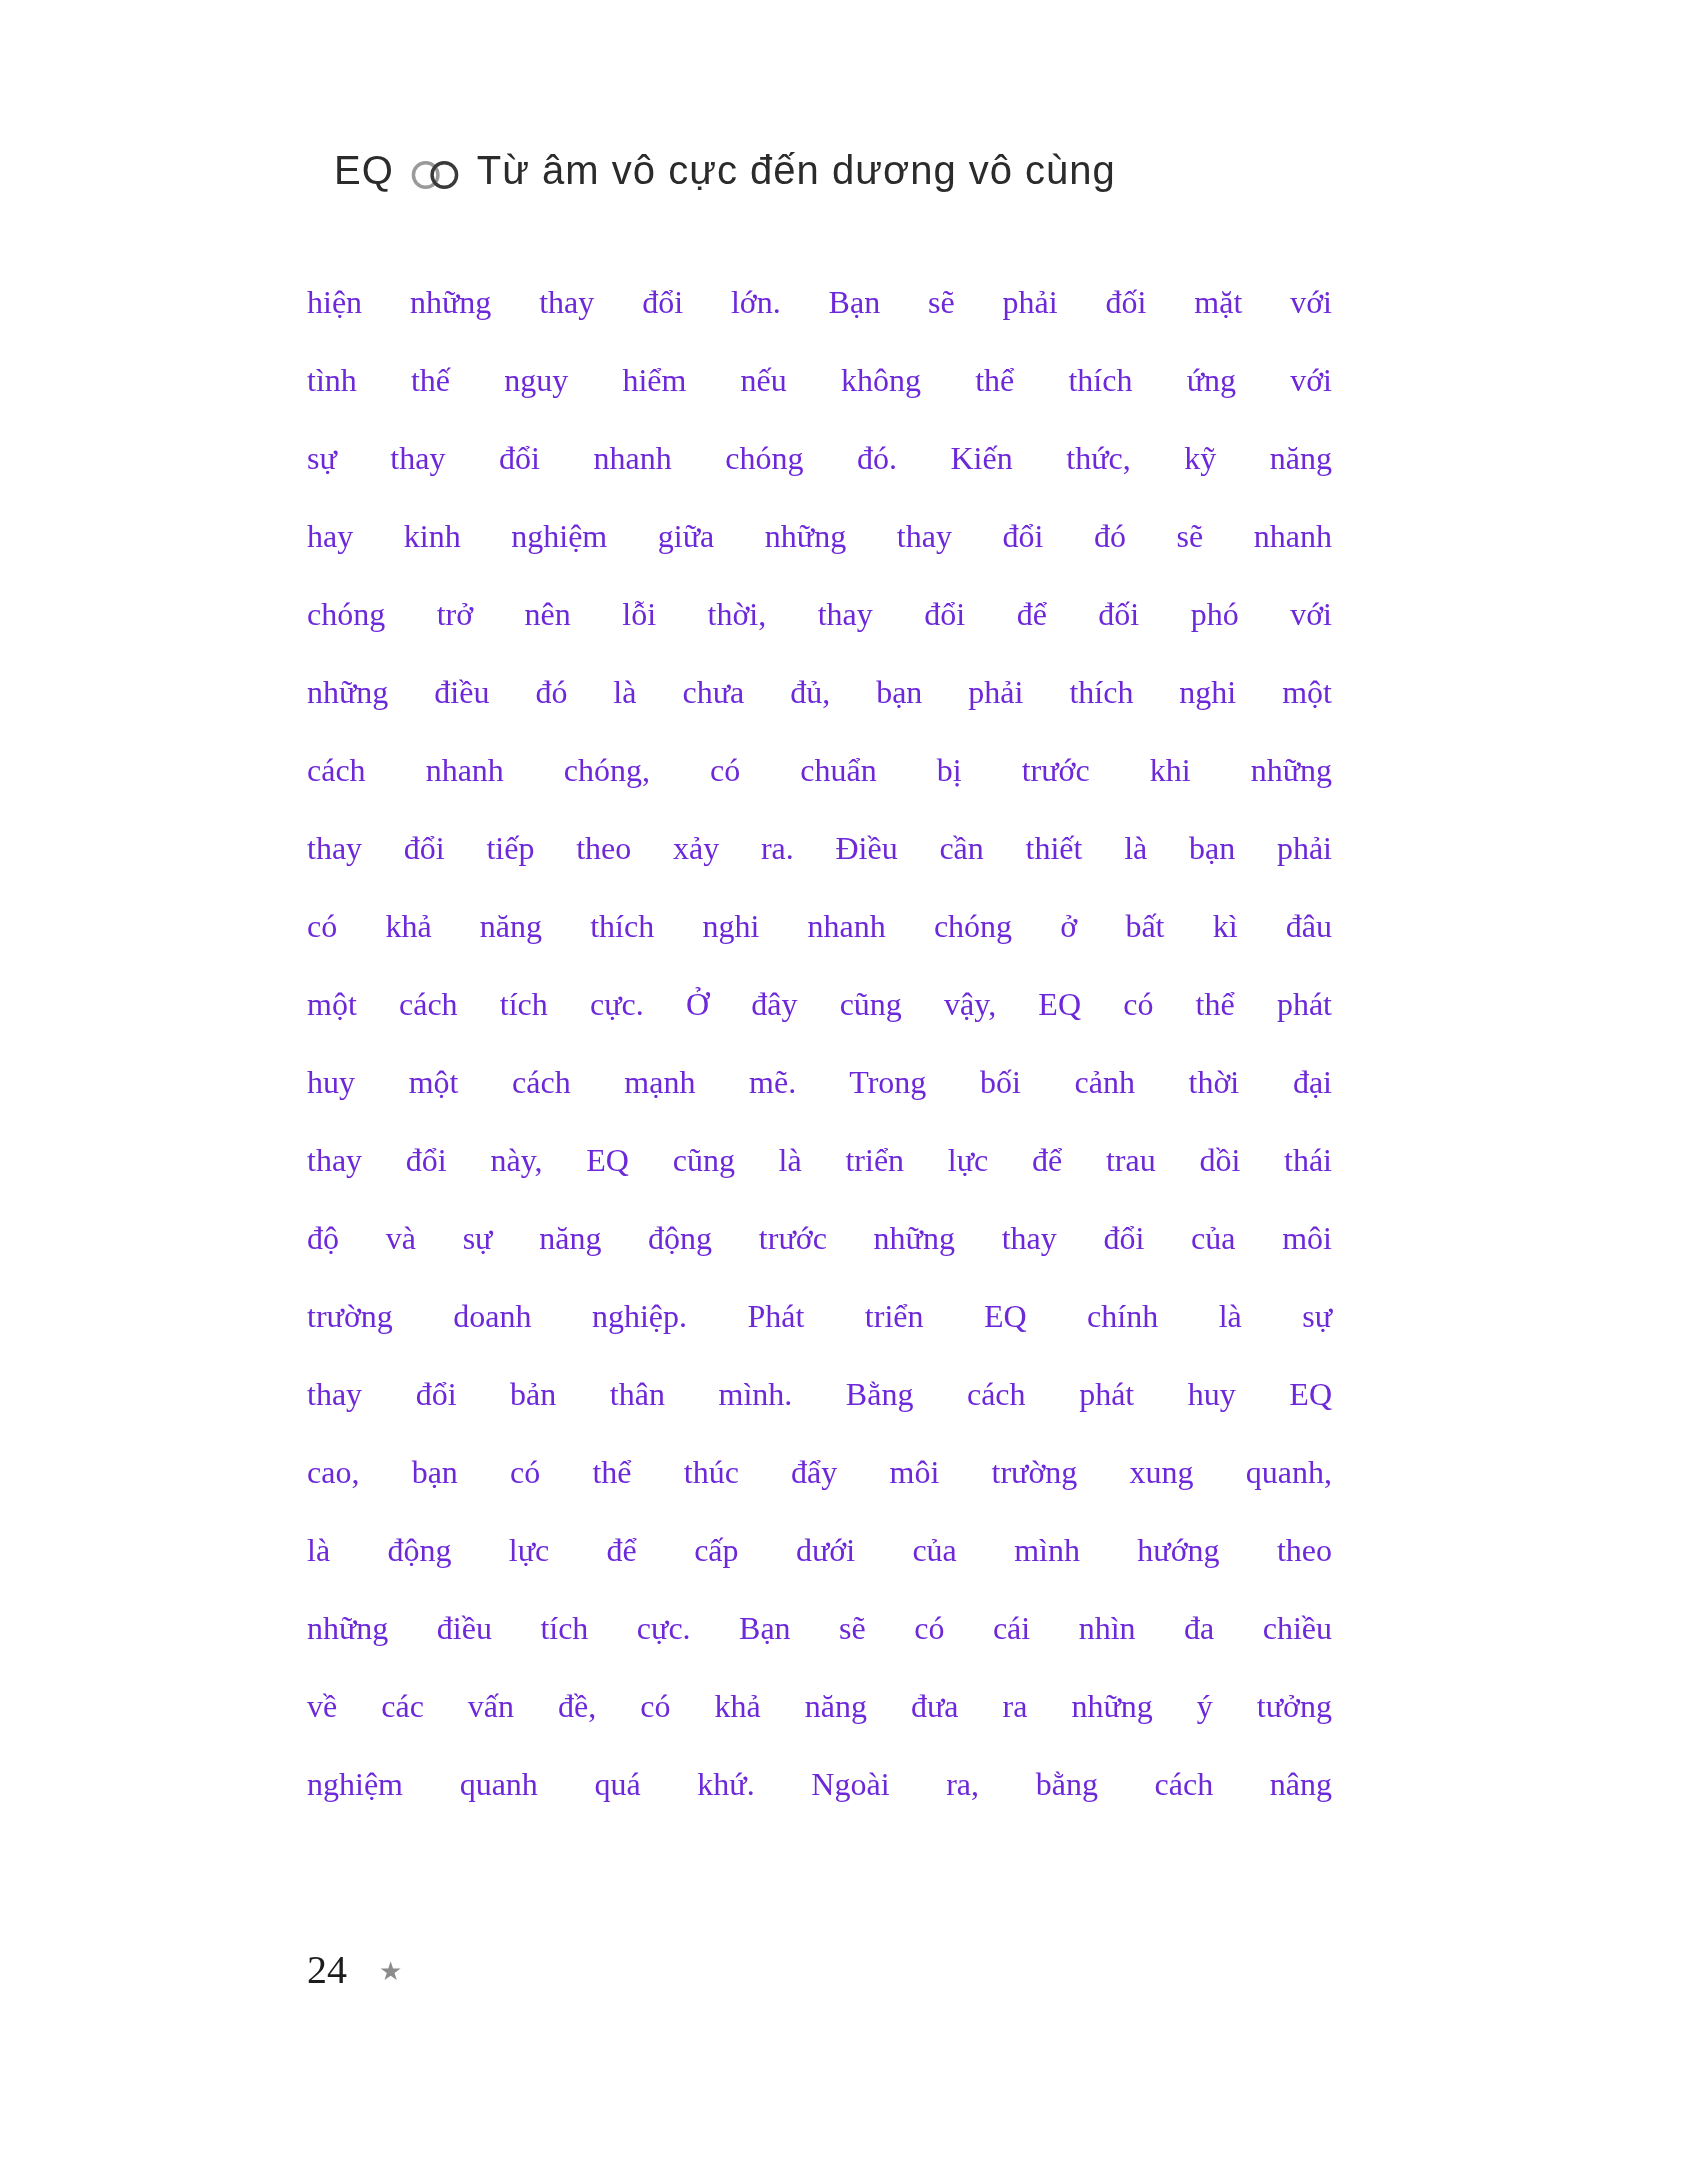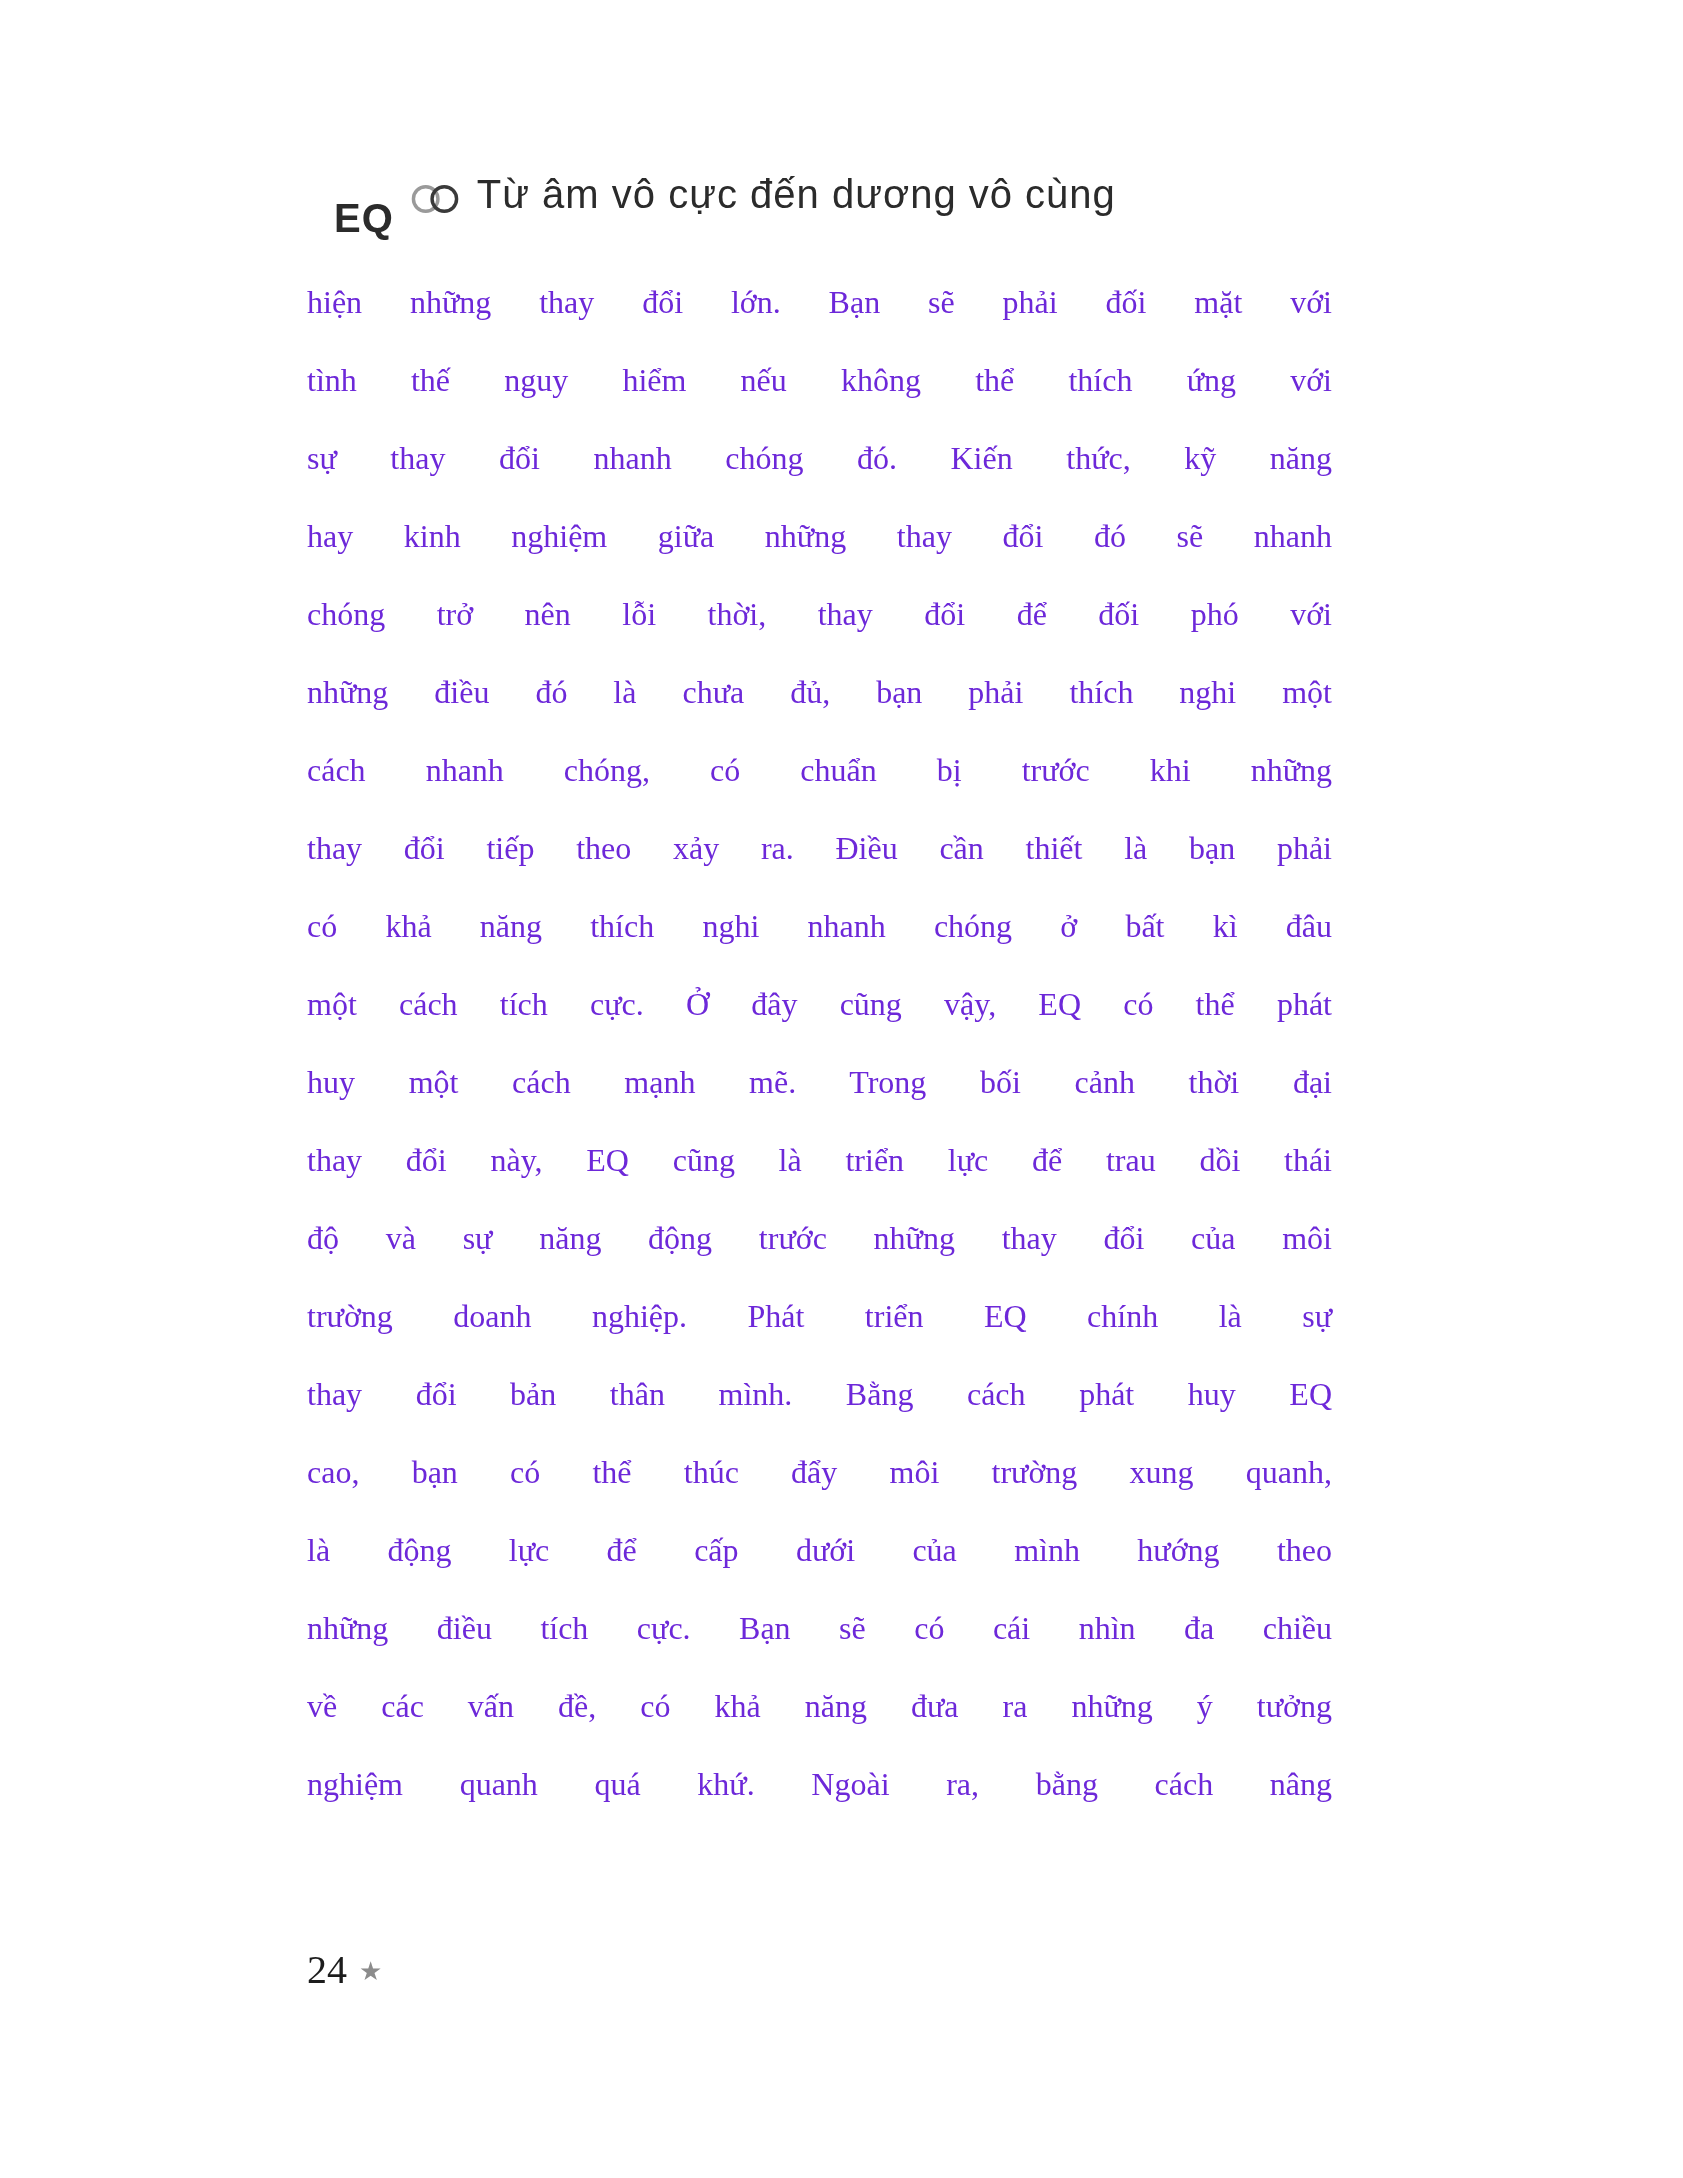--- a/index.html
+++ b/index.html
@@ -24,22 +24,21 @@
     align-items: center;
     gap: 16px;
     font-family: "Liberation Sans", "DejaVu Sans", sans-serif;
     font-size: 40px;
     line-height: 50px;
     color: #2b2b2b;
     letter-spacing: 1px;
     white-space: nowrap;
   }
   .running-head .eq {
-    font-weight: 700;
-    margin-top: 48px;
+    font-weight: 400;
   }
   .infinity {
     display: inline-block;
     width: 51px;
     height: 34px;
     flex: 0 0 auto;
   }
   
   .body-text {
     position: absolute;
@@ -59,21 +58,21 @@
     height: 78px;
     overflow: visible;
   }
   
   .folio {
     position: absolute;
     left: 307px;
     top: 1946px;
     display: flex;
     align-items: center;
-    gap: 12px;
+    gap: 32px;
     color: #1c1c1c;
     font-size: 40px;
     line-height: 48px;
   }
   .folio .star {
     color: #8c8c8c;
     font-size: 26px;
     font-family: "DejaVu Sans", sans-serif;
     transform: translateY(1px);
   }

